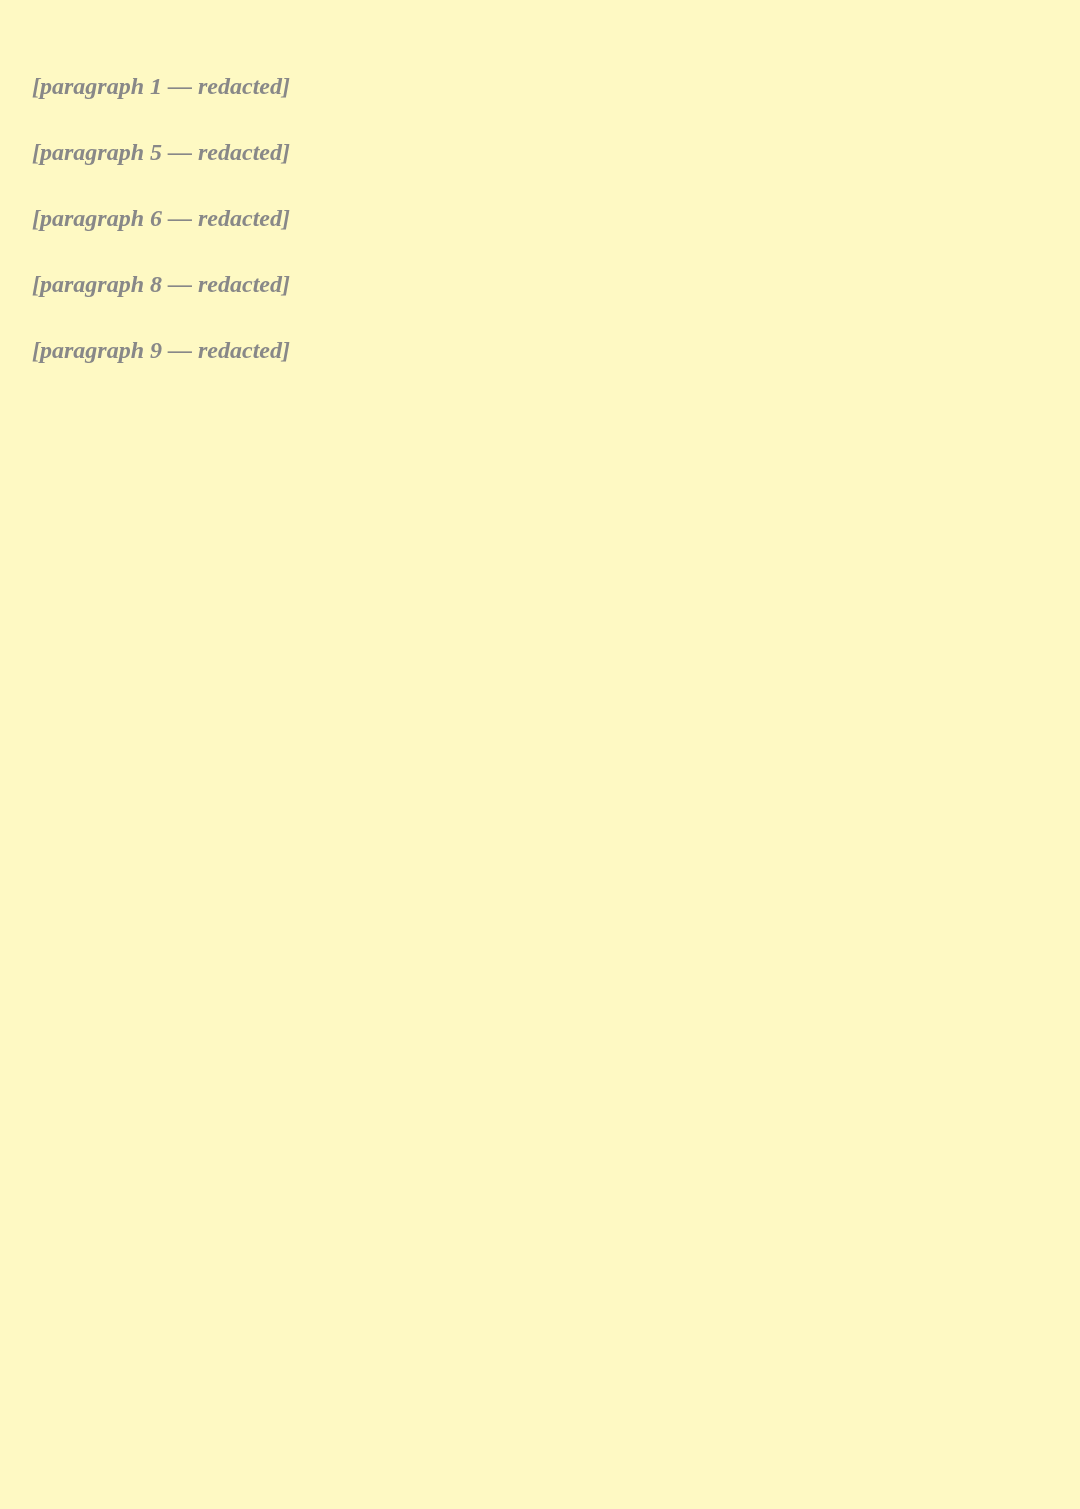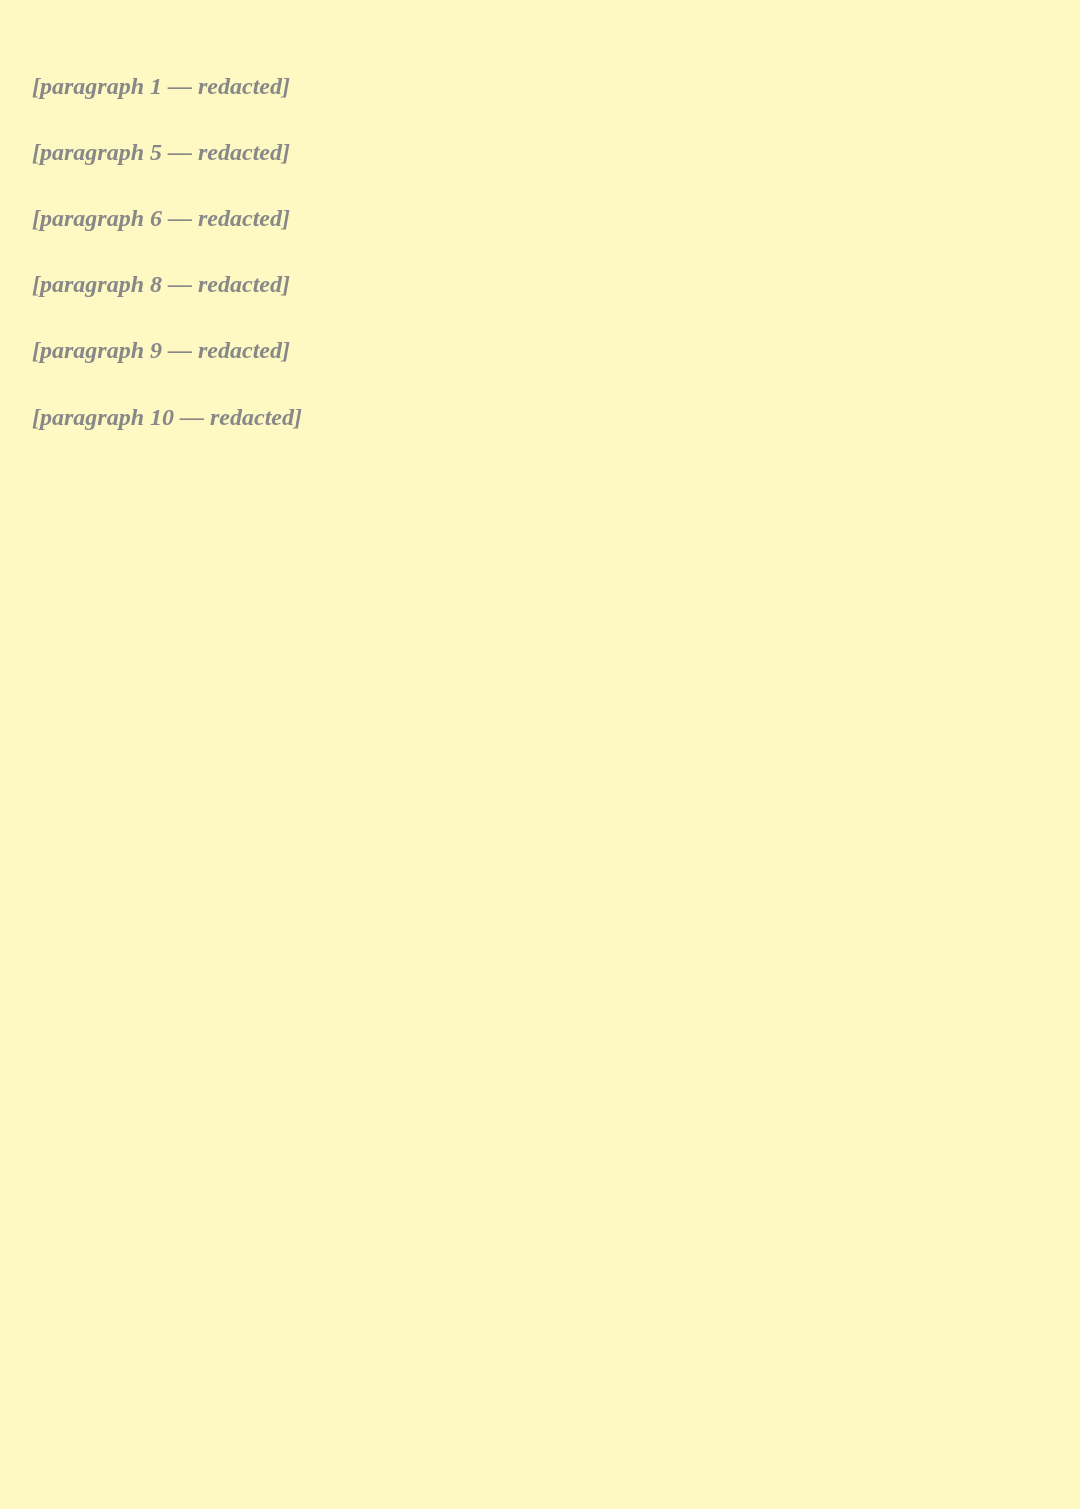--- a/index.html
+++ b/index.html
@@ -15,15 +15,14 @@
 </head>
 <body>
 
 <div class="page">
   <div id="paragraphs">
       <p class="para redacted">[paragraph 1 — redacted]</p>
       <p class="para redacted">[paragraph 5 — redacted]</p>
       <p class="para redacted">[paragraph 6 — redacted]</p>
       <p class="para redacted">[paragraph 8 — redacted]</p>
       <p class="para redacted">[paragraph 9 — redacted]</p>
-      <p class="para redacted">[paragraph 10 — redacted]</p>
     </div>
 </div>
 
 </body></html>

